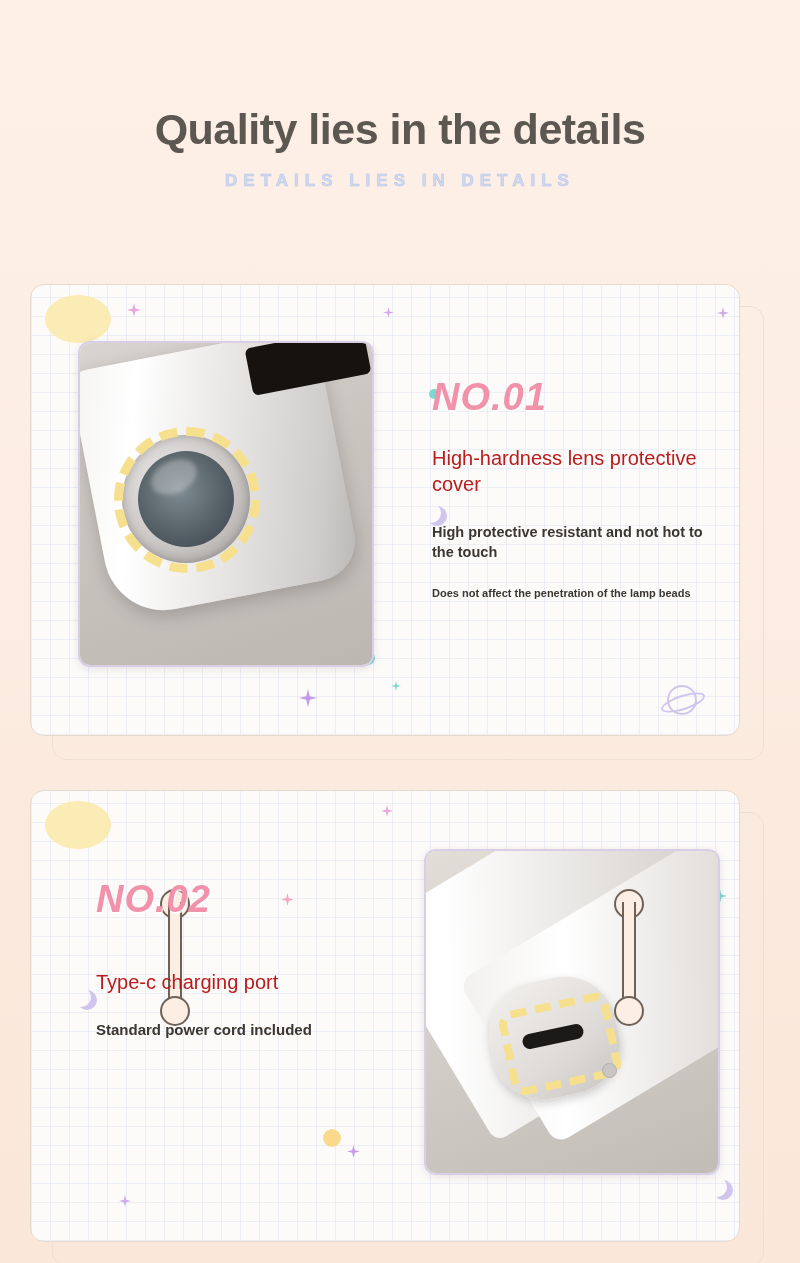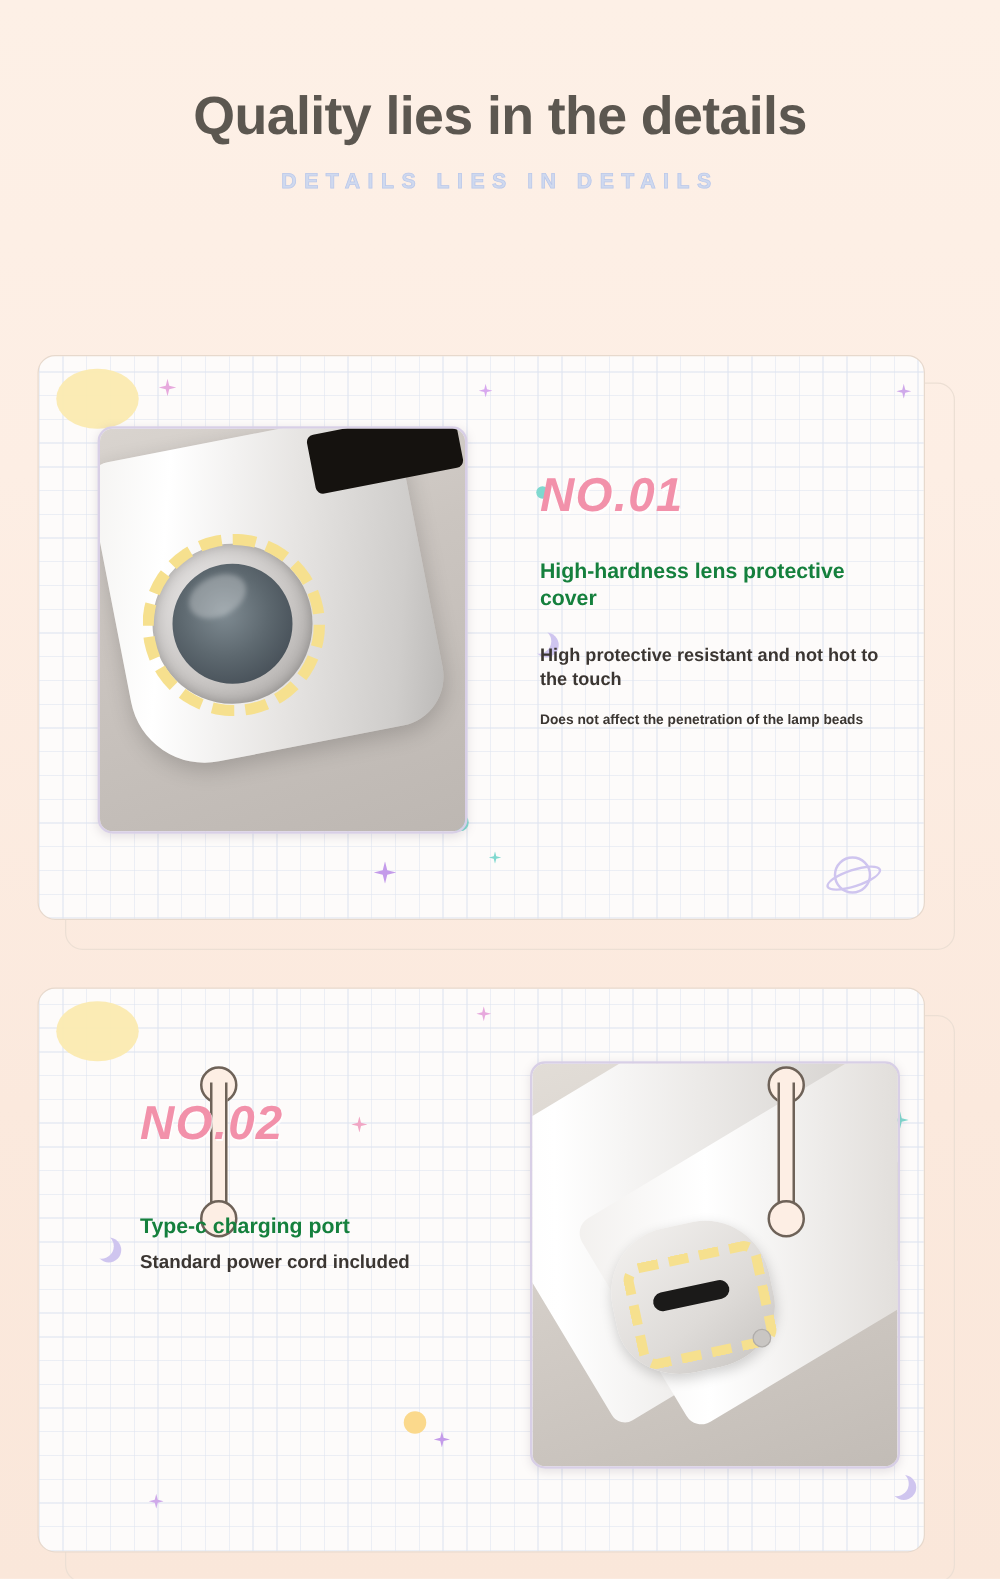--- a/index.html
+++ b/index.html
@@ -26,21 +26,21 @@
 
   .page {
     position: relative;
     z-index: 1;
     width: 800px;
     height: 1263px;
   }
 
   
   .header {
-    padding-top: 70px;
+    padding-top: 106px;
     text-align: center;
   }
   .title {
     font-size: 43px;
     font-weight: bold;
     color: #5c5750;
     letter-spacing: -0.5px;
     line-height: 1.1;
     margin: 0;
   }
@@ -217,55 +217,55 @@
     left: 176px; top: 212px;
     width: 13px; height: 13px;
     border-radius: 50%;
     background: #c9c6c3;
     border: 1px solid #b0adaa;
   }
 
   
   .textblock { position: absolute; z-index: 5; }
   .tb1 { left: 432px; top: 378px; width: 280px; }
-  .tb2 { left: 112px; top: 880px; width: 300px; }
+  .tb2 { left: 96px; top: 880px; width: 300px; }
 
   .no-label {
     font-size: 38px;
     font-weight: bold;
     color: #f291aa;
     font-style: italic;
     letter-spacing: 1px;
     line-height: 1;
     margin-bottom: 8px;
     text-shadow: 1px 2px 0 rgba(255,255,255,0.8);
   }
   .headline {
-    font-size: 17px;
-    font-weight: bold;
-    color: #15803d;
+    font-size: 20px;
+    font-weight: normal;
+    color: #b91c1c;
     line-height: 1.28;
     margin-top: 30px;
   }
   .sub1 {
     font-size: 14.5px;
     font-weight: bold;
     color: #3b3632;
     line-height: 1.35;
     margin-top: 26px;
   }
   .sub2 {
     font-size: 11px;
     font-weight: bold;
     color: #3b3632;
     line-height: 1.35;
-    margin-top: 14px;
+    margin-top: 24px;
   }
   .tb2 .headline { margin-top: 52px; }
-  .tb2 .sub1 { margin-top: 8px; font-size: 15px; }
+  .tb2 .sub1 { margin-top: 24px; font-size: 15px; }
   .tb2 .sub3 {
     font-size: 19px;
     font-weight: bold;
     color: #3b3632;
     line-height: 1.3;
     margin-top: 6px;
   }
   .blob-yellow {
     position: absolute;
     width: 66px; height: 48px;

